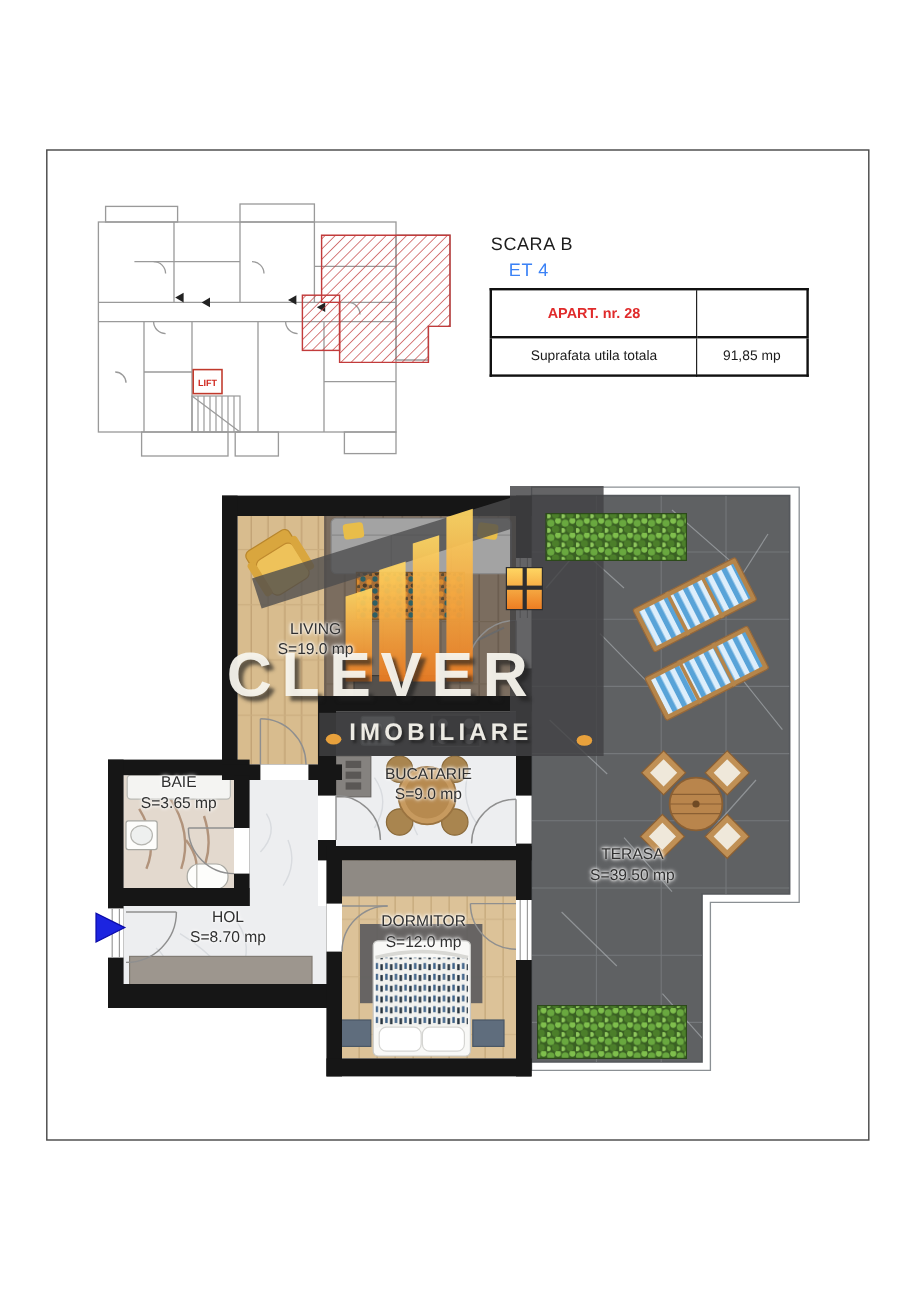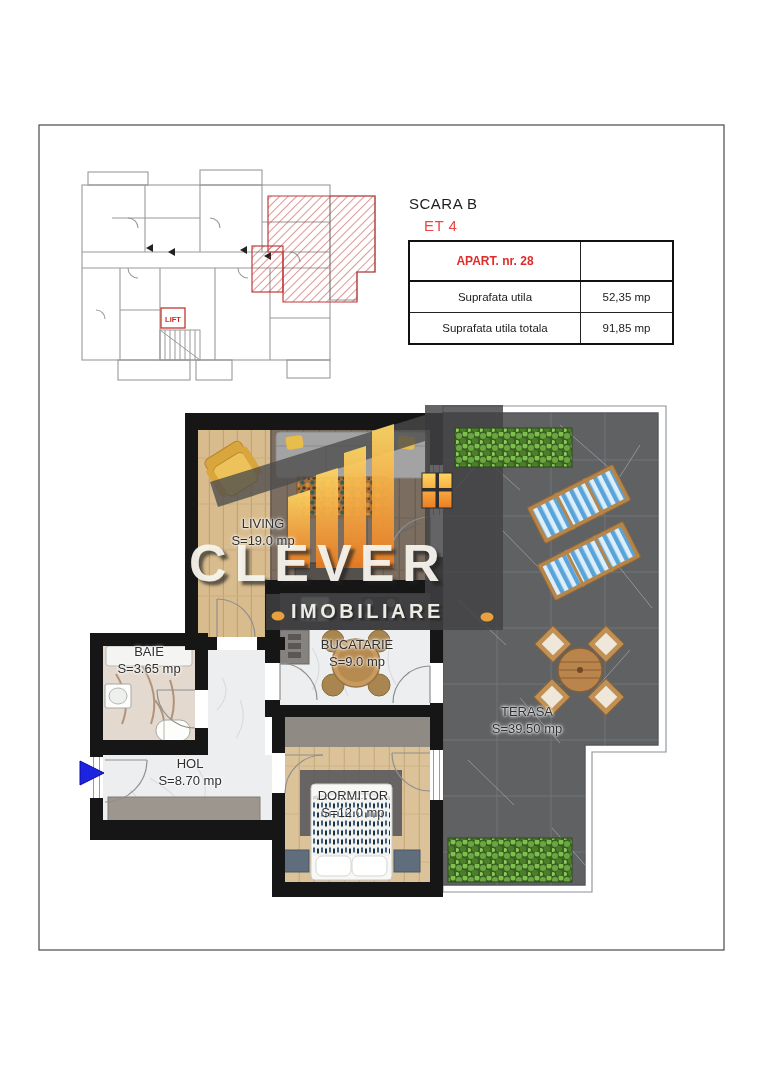--- a/index.html
+++ b/index.html
@@ -1,21 +1,21 @@
 <!DOCTYPE html>
 <html><head>
 <meta charset="utf-8">
 <style>
   html,body{margin:0;padding:0;background:#ffffff;}
   .page{position:relative;width:764px;height:1080px;background:#fff;overflow:hidden;
         font-family:"Liberation Sans", sans-serif;}
   .plan-svg{position:absolute;left:0;top:0;z-index:1;}
   .txt{position:absolute;z-index:3;white-space:nowrap;}
   .scara{left:409px;top:195px;font-size:15px;color:#1d1d1d;letter-spacing:.5px;}
-  .etaj{left:424px;top:217px;font-size:15px;color:#ef4444;letter-spacing:.5px;}
+  .etaj{left:424px;top:217px;font-size:15px;color:#3b82f6;letter-spacing:.5px;}
   .areas-table{position:absolute;left:408px;top:240px;width:266px;z-index:3;
       border:2px solid #111;border-collapse:collapse;background:#fff;
       font-size:11.5px;color:#1a1a1a;table-layout:fixed;}
   .areas-table td{border:1px solid #222;text-align:center;vertical-align:middle;padding:0;}
   .areas-table .c1{width:170px;}
   .areas-table .hdr td{height:38px;border-bottom:2.5px solid #111;}
   .areas-table .hdr .title{color:#e02b2b;font-weight:700;font-size:12px;}
   .areas-table .row td{height:30px;}
   .room-label{position:absolute;transform:translateX(-50%);text-align:center;
       font-size:13px;color:#303030;line-height:16.5px;z-index:3;white-space:nowrap;
@@ -410,24 +410,20 @@
 <div class="txt scara">SCARA B</div>
 <div class="txt etaj">ET 4</div>
 
 <table class="areas-table">
   <tbody>
     <tr class="hdr">
       <td class="c1 title">APART. nr. 28</td>
       <td></td>
     </tr>
     <tr class="row">
-      <td class="c1">Suprafata utila</td>
-      <td>52,35 mp</td>
-    </tr>
-    <tr class="row">
       <td class="c1">Suprafata utila totala</td>
       <td>91,85 mp</td>
     </tr>
   </tbody>
 </table>
 
 <div class="logo-brand">CLEVER</div>
 <div class="logo-tag">IMOBILIARE</div>
 
 <div class="room-label" style="left:263px;top:516px;text-align:center;">
@@ -439,21 +435,21 @@
   <div>S=3.65 mp</div>
 </div>
 <div class="room-label" style="left:357px;top:637px;">
   <div>BUCATARIE</div>
   <div>S=9.0 mp</div>
 </div>
 <div class="room-label" style="left:190px;top:756px;">
   <div>HOL</div>
   <div>S=8.70 mp</div>
 </div>
-<div class="room-label" style="left:353px;top:788px;">
+<div class="room-label" style="left:353px;top:760px;">
   <div>DORMITOR</div>
   <div>S=12.0 mp</div>
 </div>
 <div class="room-label" style="left:527px;top:704px;">
   <div>TERASA</div>
   <div>S=39.50 mp</div>
 </div>
 
 </div>
 

